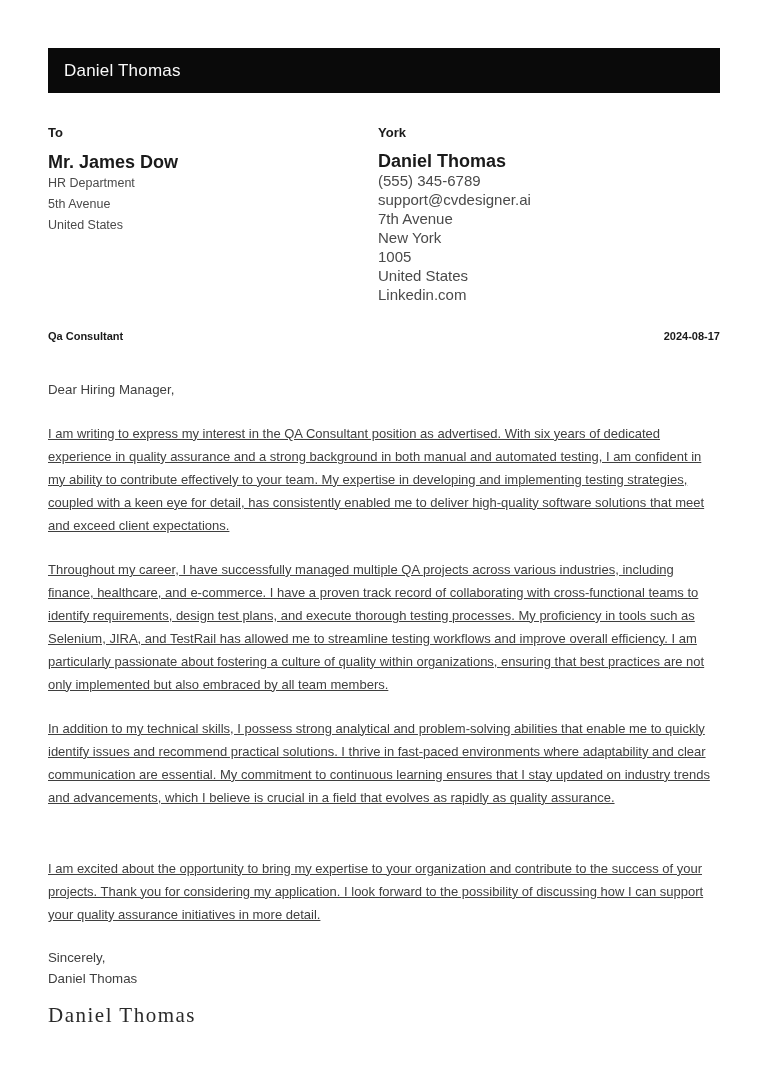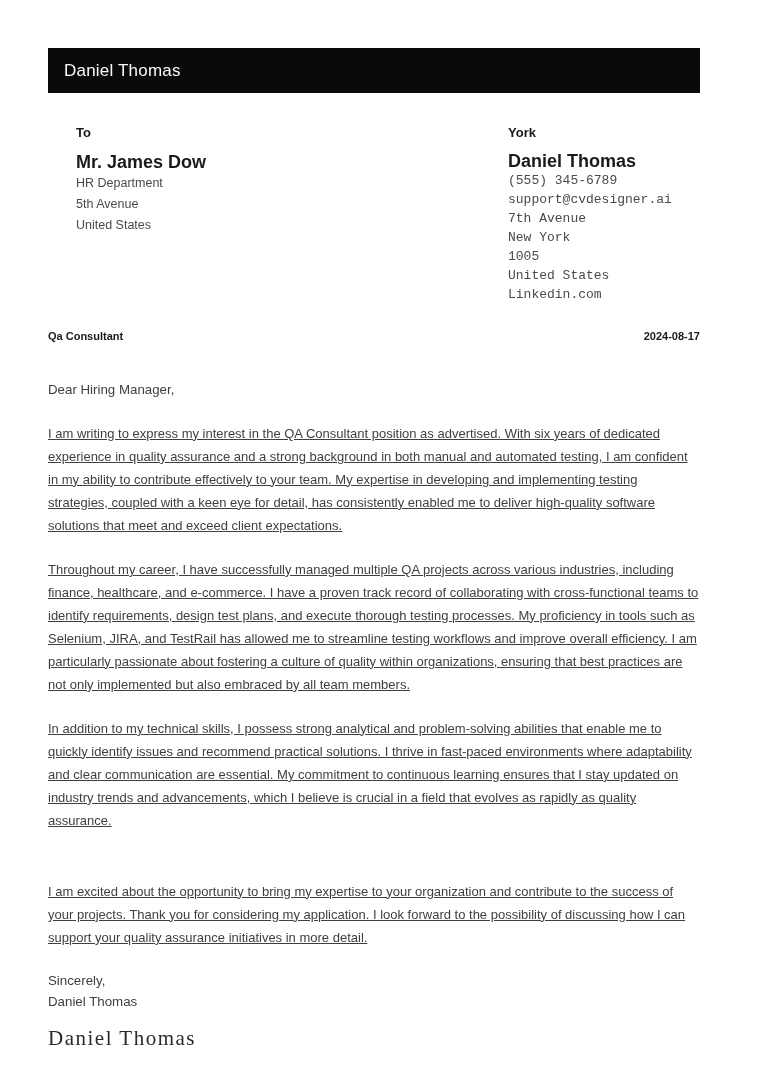--- a/index.html
+++ b/index.html
@@ -5,42 +5,41 @@
   * { margin: 0; padding: 0; box-sizing: border-box; }
   html, body {
     width: 768px;
     background: #ffffff;
     font-family: "Liberation Sans", sans-serif;
   }
   .page {
     width: 768px;
     height: 1078px;
     background: #ffffff;
-    padding: 48px 68px 0 48px;
+    padding: 48px 48px 0 48px;
     overflow: hidden;
   }
   .header-bar {
     background: var(--header-bg, #0a0a0a);
     height: 45px;
     display: flex;
     align-items: center;
     padding-left: 16px;
   }
   .header-bar .header-name {
     color: var(--header-text, #fafafa);
     font-size: 17px;
     font-weight: 500;
     letter-spacing: 0.2px;
   }
   .addresses {
     margin-top: 32px;
     display: flex;
-    justify-content: space-between;
+    justify-content: flex-start;
     align-items: flex-start;
-    margin-left: 28px;
   }
   .addr-col-left { width: 330px; }
   .addr-col-right { width: 192px; }
   .addr-label {
     font-size: 13px;
     font-weight: 700;
     color: var(--heading-text, #1a1a1a);
     margin-bottom: 12px;
   }
   .addr-name {
@@ -49,23 +48,22 @@
     color: var(--heading-text, #1a1a1a);
     line-height: 21px;
   }
   .addr-line {
     font-size: 12.5px;
     color: var(--muted-text, #4a4a4a);
     line-height: 21px;
   }
   .addr-col-right .addr-name { line-height: 19px; }
   .addr-col-right .addr-line {
-    font-size: 13px;
+    font-size: 15px;
     line-height: 19px;
-    font-family: Liberation Mono, monospace;
   }
   .subject-row {
     margin-top: 26px;
     display: flex;
     justify-content: space-between;
     align-items: baseline;
   }
   .subject {
     font-size: 11px;
     font-weight: 700;

